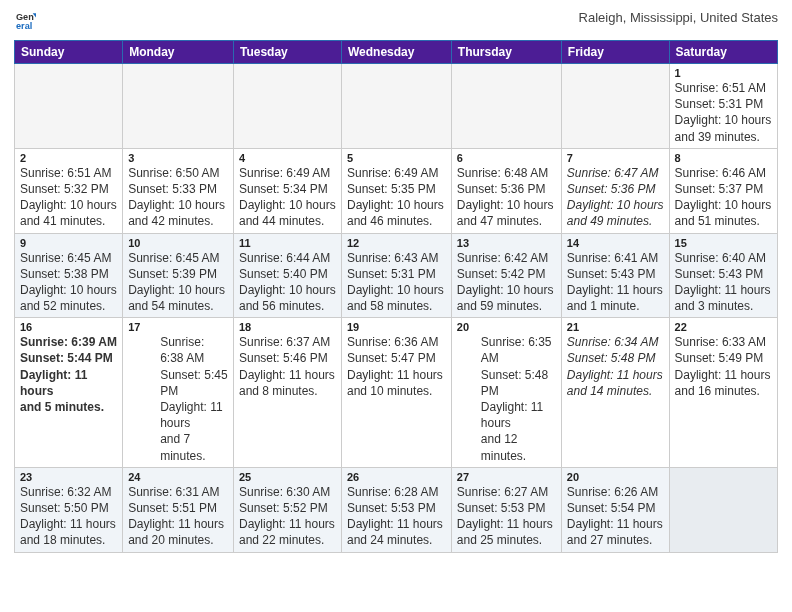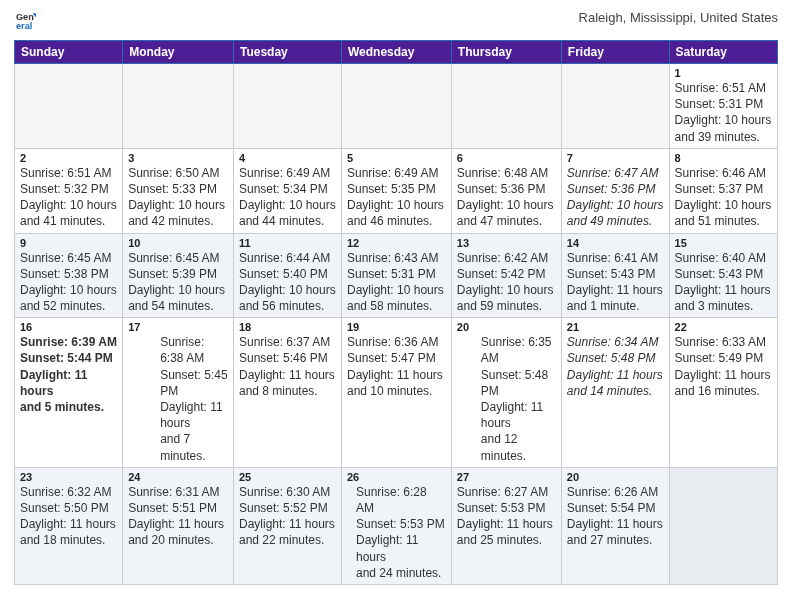--- a/index.html
+++ b/index.html
@@ -312,21 +312,21 @@
           </td>
           <td>
             <span class="day-num">25</span>
             <div class="day-info" style="white-space: pre-line;">Sunrise: 6:30 AM
 Sunset: 5:52 PM
 Daylight: 11 hours
 and 22 minutes.</div>
           </td>
           <td>
             <span class="day-num">26</span>
-            <div class="day-info" style="white-space: pre-line; margin-left: 9px;">Sunrise: 6:28 AM
+            <div class="day-info" style="white-space: pre-line;">Sunrise: 6:28 AM
 Sunset: 5:53 PM
 Daylight: 11 hours
 and 24 minutes.</div>
           </td>
           <td>
             <span class="day-num">27</span>
             <div class="day-info" style="white-space: pre-line;">Sunrise: 6:27 AM
 Sunset: 5:53 PM
 Daylight: 11 hours
 and 25 minutes.</div>

